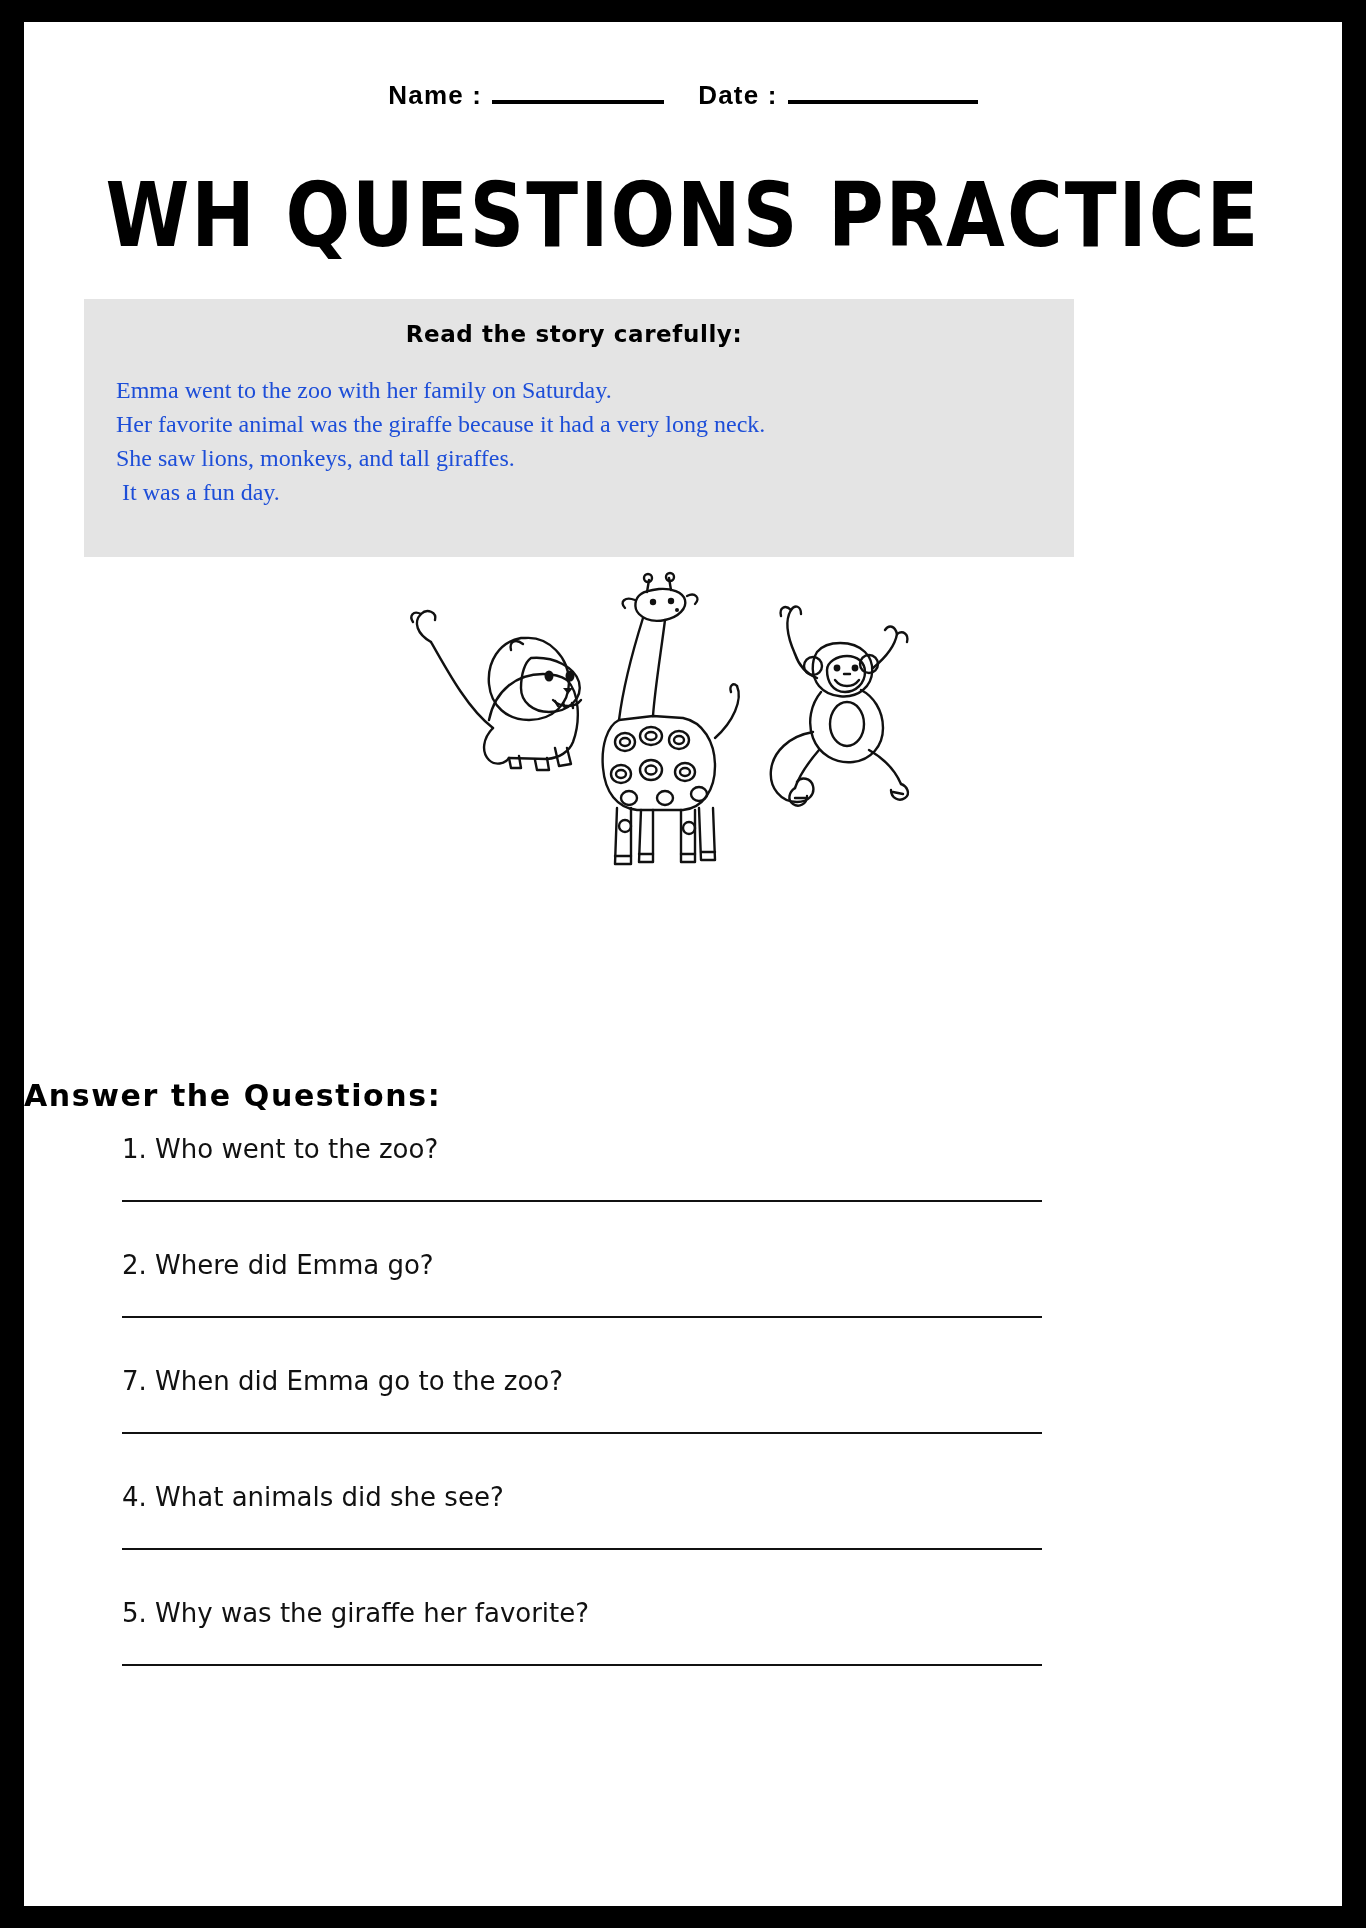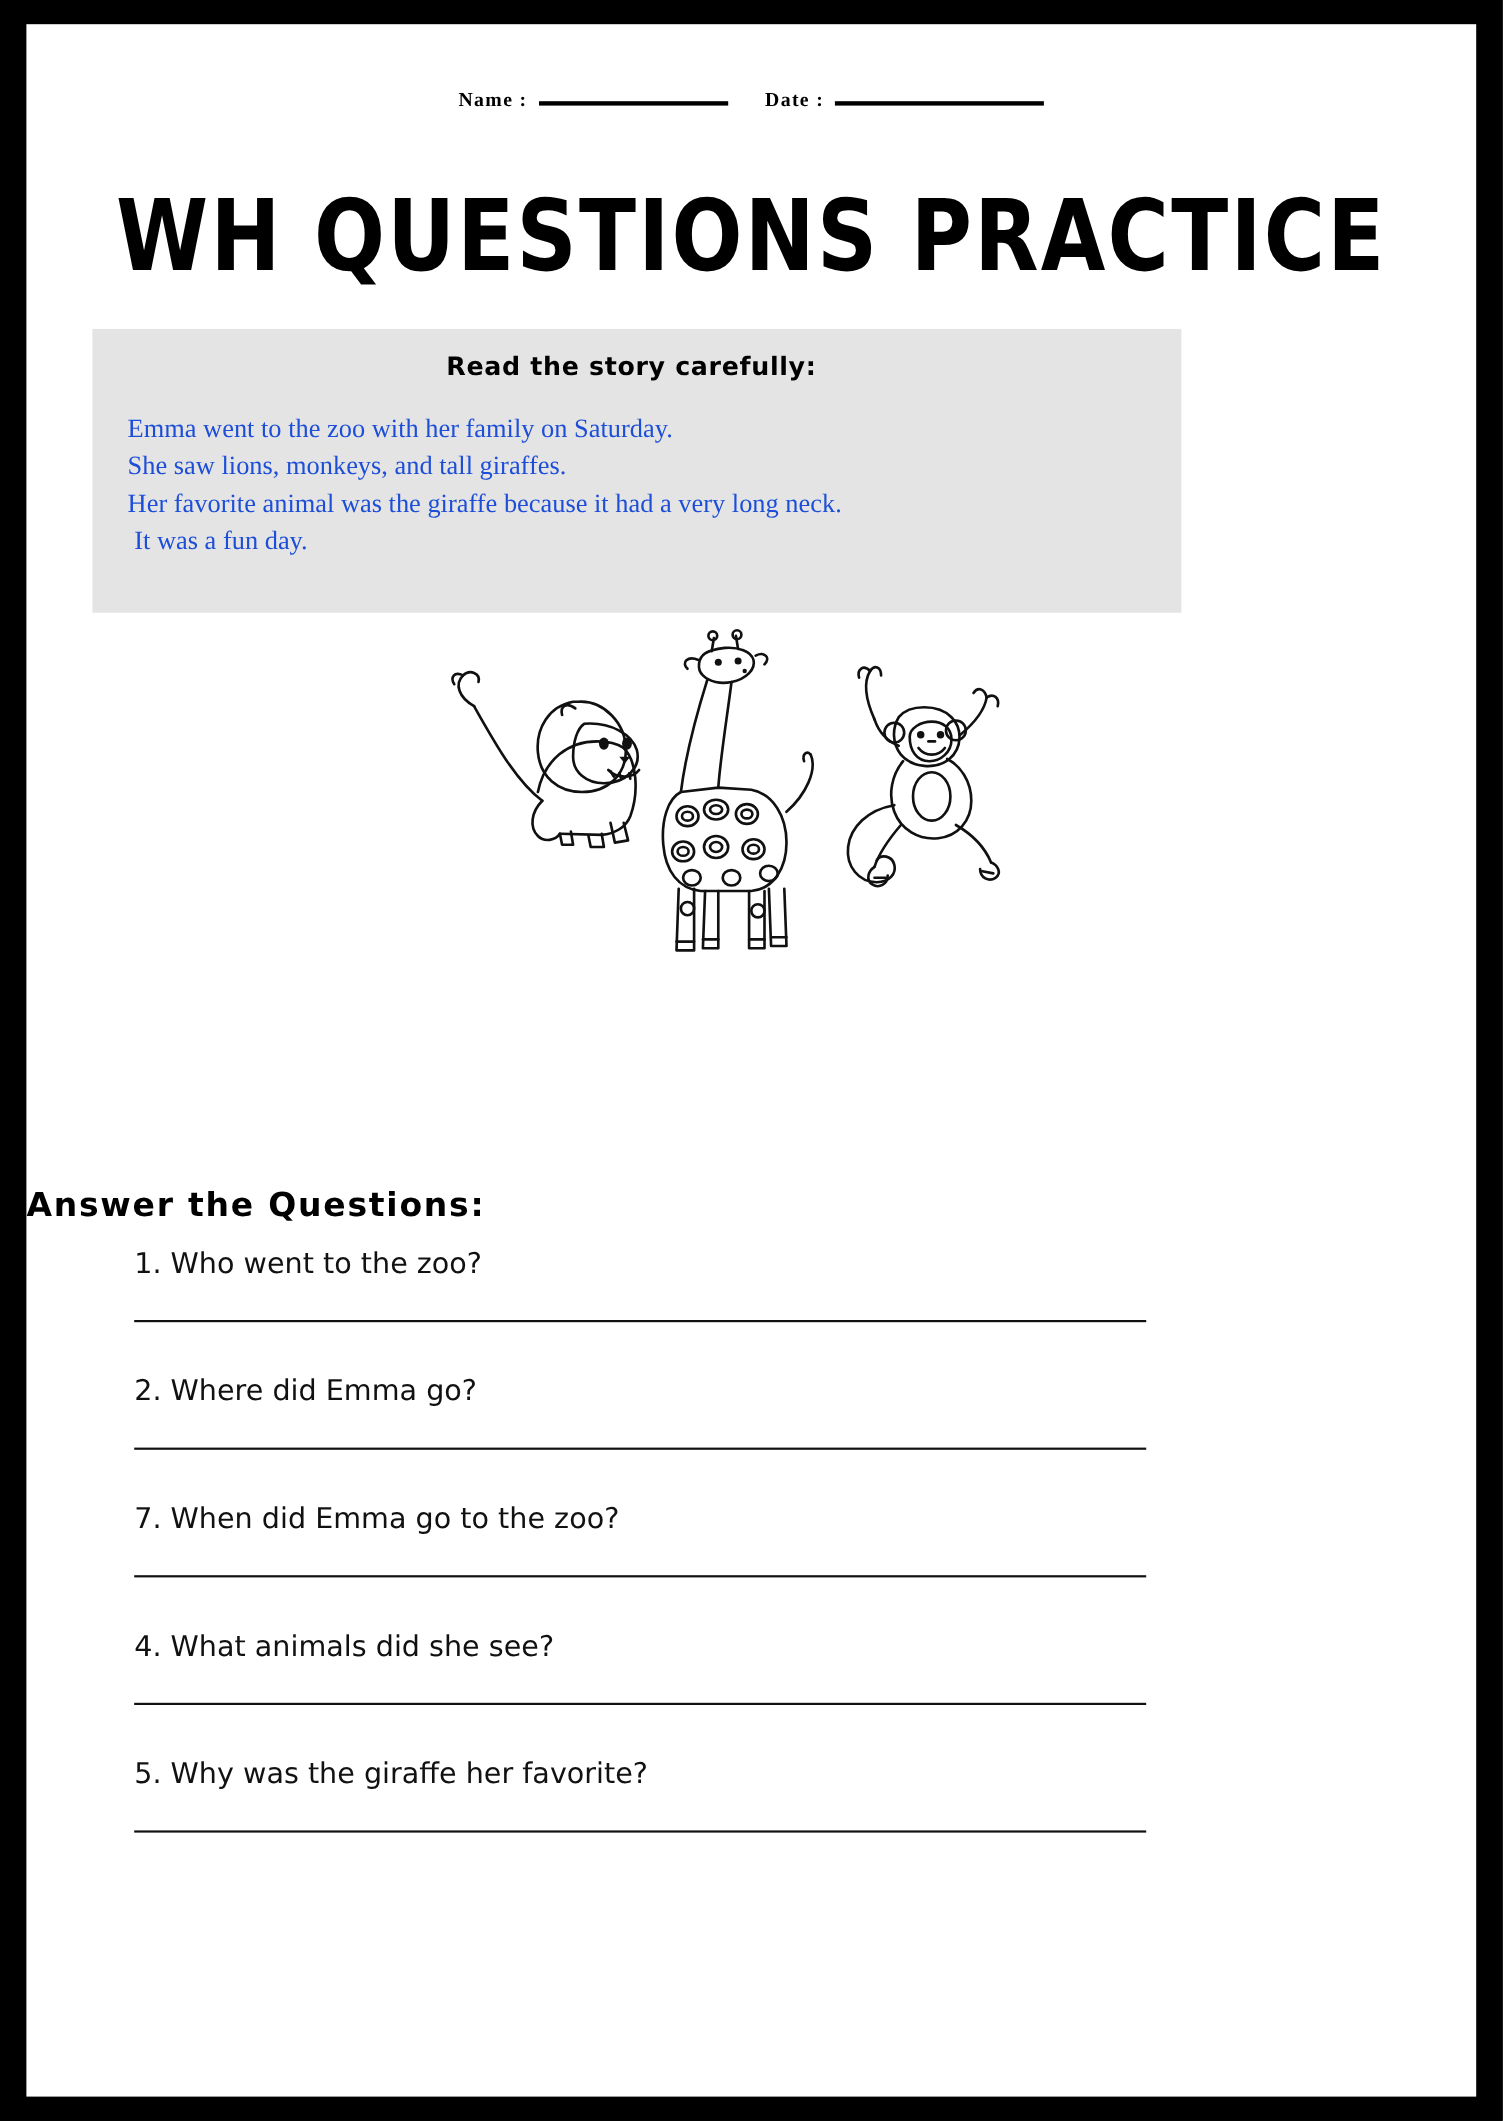--- a/index.html
+++ b/index.html
@@ -30,23 +30,23 @@
   
   .meta-row {
     position: absolute;
     top: 58px;
     left: 0;
     width: 100%;
     display: flex;
     justify-content: center;
     align-items: flex-start;
     gap: 34px;
-    font-family: Liberation Serif, serif;
+    font-family: Liberation Sans, sans-serif;
     font-weight: 700;
-    font-size: 18px;
+    font-size: 26px;
     letter-spacing: 1.2px;
     color: #000;
   }
   .meta-field { display: flex; align-items: baseline; gap: 10px; }
   .meta-label { white-space: pre; }
   .meta-blank {
     display: inline-block;
     border-bottom: 4px solid #000;
     height: 1px;
   }
@@ -158,22 +158,22 @@
         <span class="meta-label">Date :</span>
         <span class="meta-blank date-blank"></span>
       </div>
     </div>
 
     <h1 class="worksheet-title">WH QUESTIONS PRACTICE</h1>
 
     <section class="story-panel">
       <div class="story-heading">Read the story carefully:</div>
       <div class="story-line">Emma went to the zoo with her family on Saturday.</div>
+      <div class="story-line">Her favorite animal was the giraffe because it had a very long neck.</div>
       <div class="story-line">She saw lions, monkeys, and tall giraffes.</div>
-      <div class="story-line">Her favorite animal was the giraffe because it had a very long neck.</div>
       <div class="story-line"> It was a fun day.</div>
     </section>
 
     <div class="illustration">
       <svg width="560" height="300" viewBox="0 0 560 300" fill="none" stroke="#111" stroke-width="2.4" stroke-linecap="round" stroke-linejoin="round">
 
         <g>
 
           <path d="M28 72 C 14 64 10 52 18 44 C 24 38 34 42 32 50"></path>
           <path d="M18 44 C 10 40 6 46 10 52"></path>

